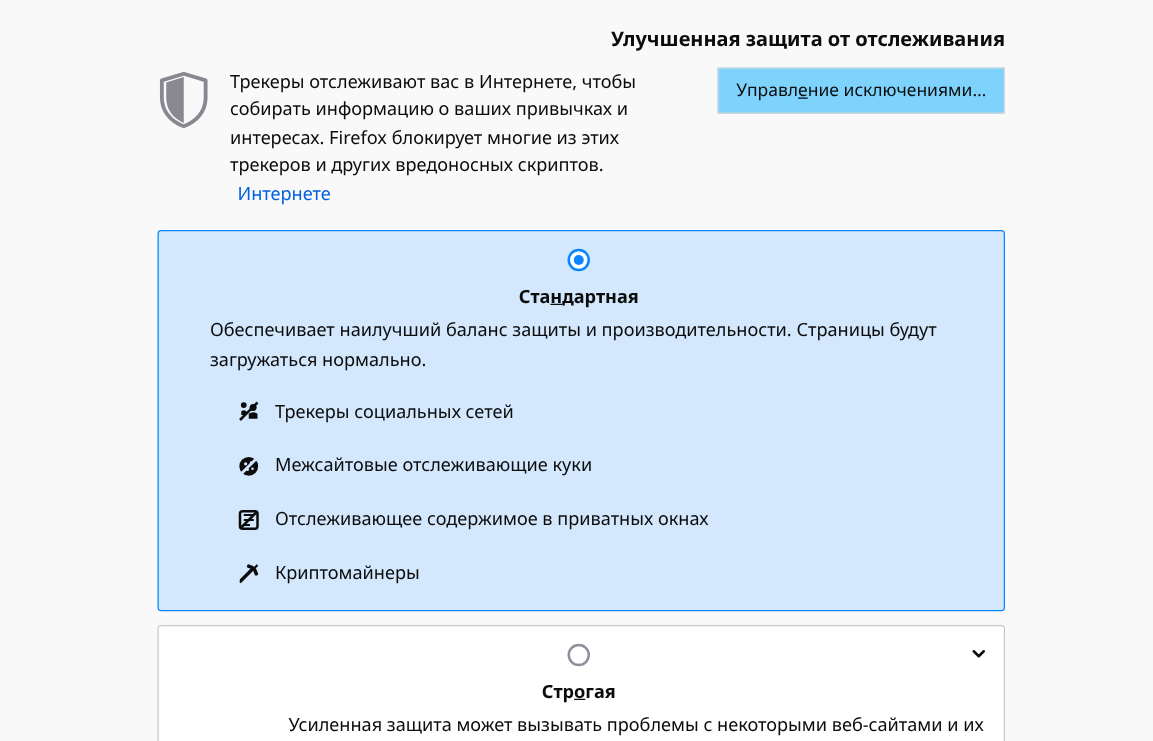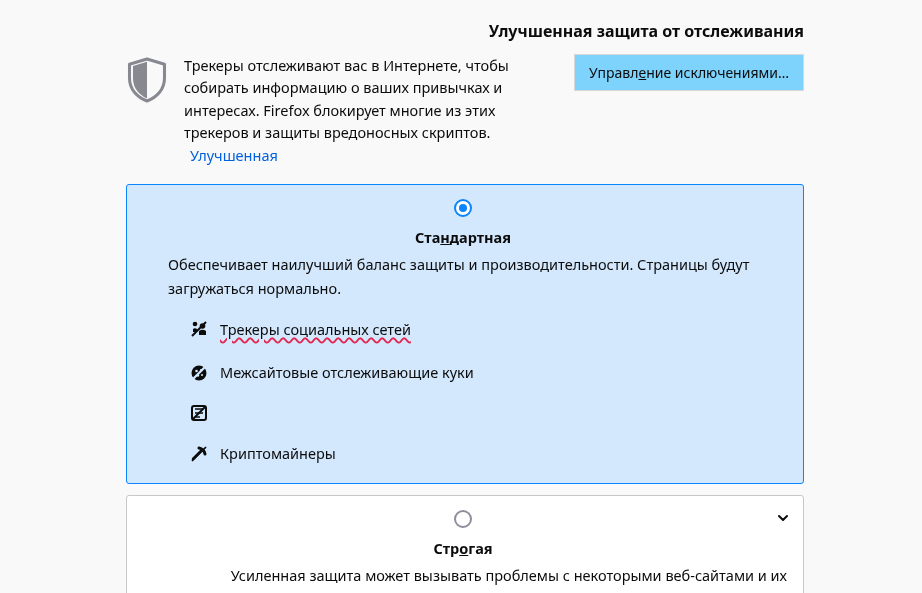--- a/index.html
+++ b/index.html
@@ -127,21 +127,20 @@
     .feature-icon svg { width: 18px; height: 18px; }
     .expand-arrow {
       position: absolute;
       right: 14px;
       top: 14px;
       cursor: pointer;
       font-size: 13px;
       color: #0c0c0d;
     }
     .underline-red {
-      text-decoration: underline;
       text-decoration-color: #e22850;
       text-decoration-thickness: 2px;
       text-underline-offset: 2px;
       text-decoration-style: wavy;
     }
     .und { text-decoration: underline; }
     .collapsed { margin-top: 11px; text-align: right; }
   </style>
 </head>
 <body>
@@ -150,22 +149,22 @@
   <h2 class="section-title">Улучшенная защита от отслеживания</h2>
 
   <div class="intro-row">
     <span class="shield-icon-wrap">
       <svg viewBox="0 0 48 54">
         <path d="M24 3 L44 9 V25 C44 38 35 47 24 51 C13 47 4 38 4 25 V9 Z" fill="none" stroke="#888891" stroke-width="3.5" stroke-linejoin="round"></path>
         <path d="M24 6 V48 C14.5 44 8 36 8 25 V11 L24 6 Z" fill="#888891"></path>
       </svg>
     </span>
     <div class="intro-text">
-      <span>Трекеры отслеживают вас в Интернете, чтобы собирать информацию о ваших привычках и интересах. Firefox блокирует многие из этих трекеров и защиты вредоносных скриптов.</span>
-      <a href="#">Улучшенная</a>
+      <span>Трекеры отслеживают вас в Интернете, чтобы собирать информацию о ваших привычках и интересах. Firefox блокирует многие из этих трекеров и других вредоносных скриптов.</span>
+      <a href="#">Интернете</a>
     </div>
     <button class="btn-exceptions">
       <span>Управл</span><span class="und">е</span><span>ние исключениями…</span>
     </button>
   </div>
 
   <div class="option-card selected">
     <div class="radio-row">
       <span class="radio checked"></span>
       <span class="radio-label">
@@ -201,20 +200,21 @@
           <span>Межсайтовые отслеживающие куки</span>
         </div>
         <div class="feature-item">
           <span class="feature-icon">
             <svg viewBox="0 0 18 18">
                 <rect x="2" y="2" width="14" height="14" rx="2" fill="none" stroke="#0c0c0d" stroke-width="2"></rect>
                 <path d="M5 5 h8 M5 9 h8 M5 13 h5" stroke="#0c0c0d" stroke-width="1.7"></path>
                 <line x1="3" y1="15" x2="15" y2="3" stroke="#0c0c0d" stroke-width="2"></line>
               </svg>
           </span>
+          <span>Отслеживающее содержимое в приватных окнах</span>
         </div>
         <div class="feature-item">
           <span class="feature-icon">
             <svg viewBox="0 0 18 18">
                 <path d="M3 14 L11 6" stroke="#0c0c0d" stroke-width="2.5" stroke-linecap="round"></path>
                 <path d="M9 3 Q14 4 15 9" fill="none" stroke="#0c0c0d" stroke-width="3" stroke-linecap="round"></path>
                 <line x1="2" y1="16" x2="16" y2="2" stroke="#0c0c0d" stroke-width="1.7"></line>
               </svg>
           </span>
           <span>Криптомайнеры</span>

